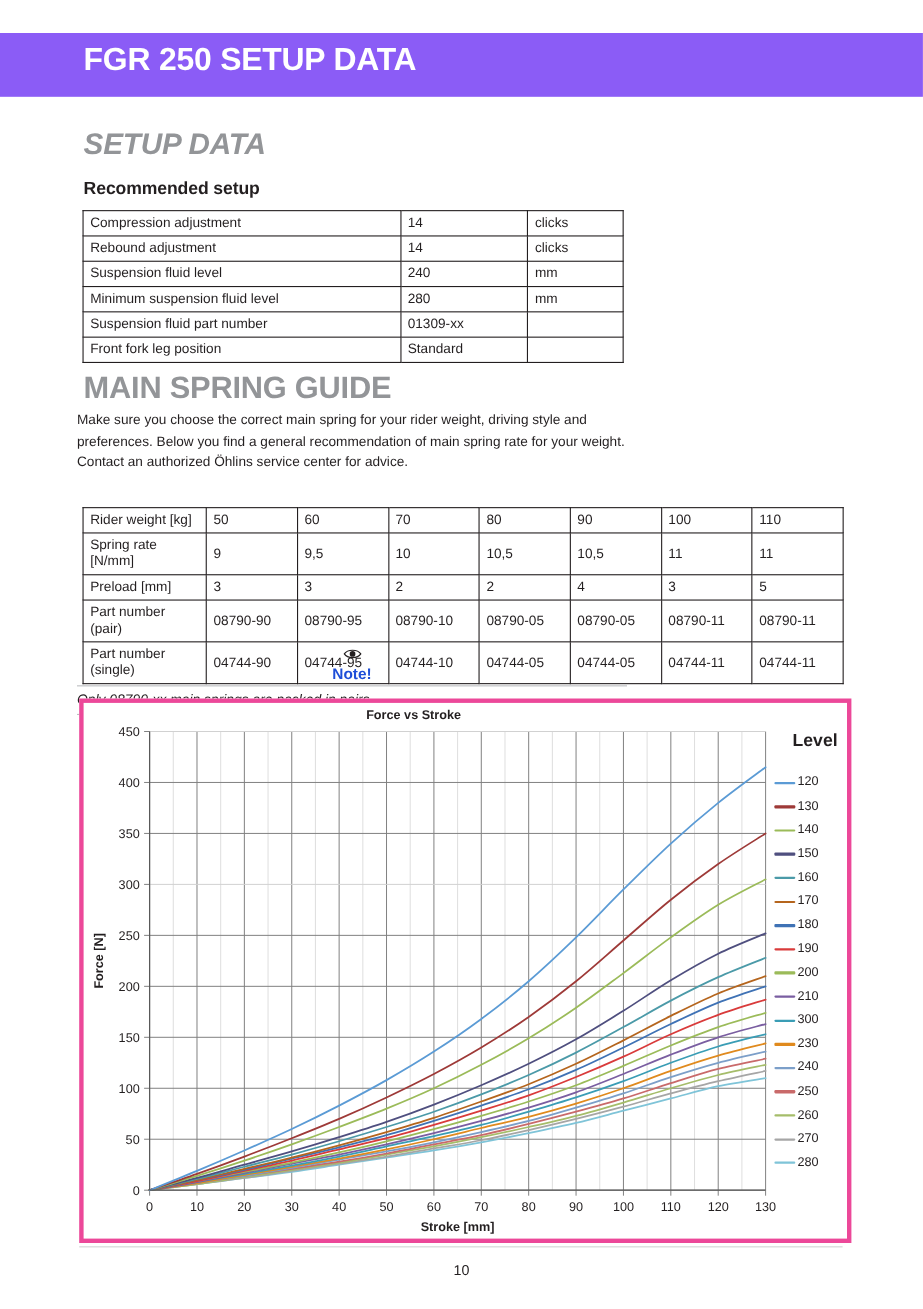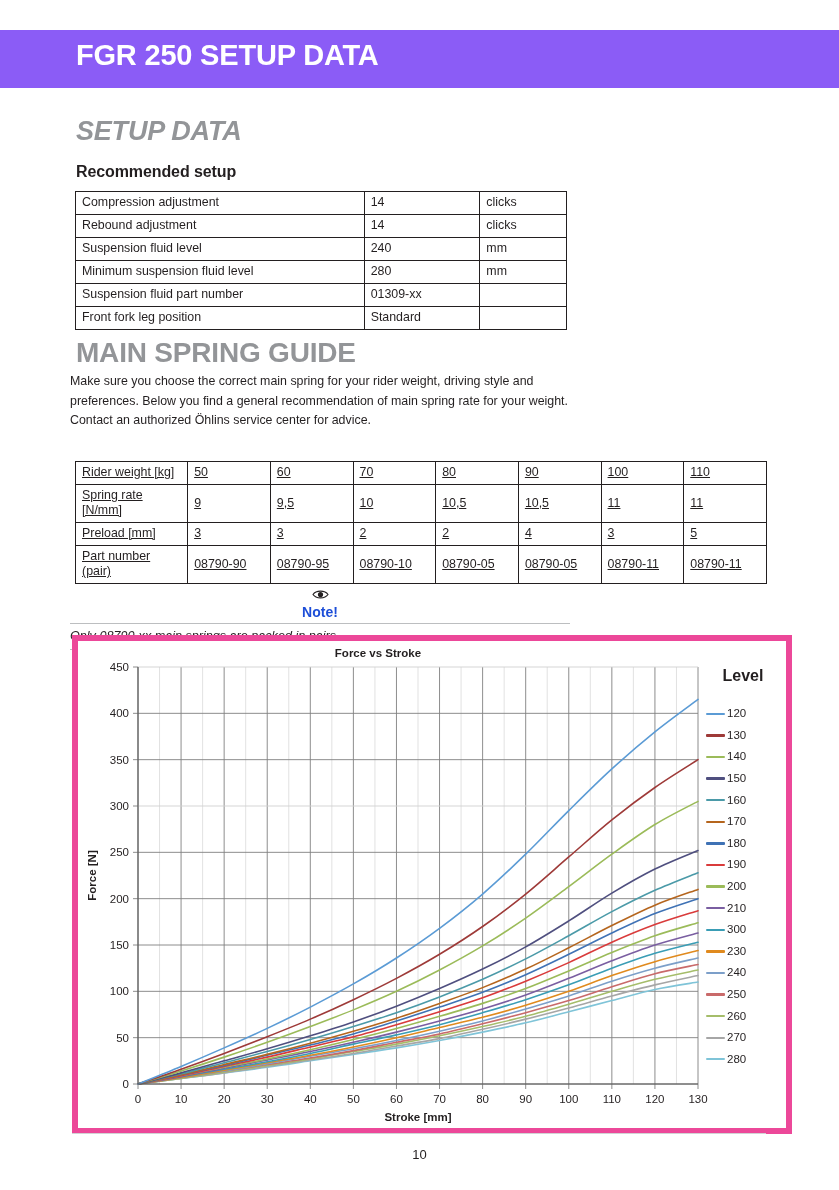--- a/index.html
+++ b/index.html
@@ -46,38 +46,38 @@
     vertical-align:middle;
     line-height:15px;
   }
 
   #setup-table{left:75px;top:191px;width:492px;}
   #setup-table td:nth-child(1){width:296px;margin-left:20px;}
   #setup-table td:nth-child(2){width:108px;}
   #setup-table td:nth-child(3){width:78px;}
   #setup-table tr{height:21.5px;}
 
-  #spring-table{left:75px;top:461px;width:692px;text-decoration:underline;}
+  #spring-table{left:75px;top:461px;width:692px;}
   #spring-table td{padding:3px 6px 4px 6px;}
   #spring-table td:nth-child(1){width:116px;}
   #spring-table td:not(:nth-child(1)){width:79px;}
   #spring-table tr{height:21.5px;}
 
   
   .note-wrap{position:absolute;left:70px;top:586px;width:500px;}
   .note-head{display:flex;align-items:center;gap:7px;font-size:14px;font-weight:bold;color:#1d4ed8;flex-direction:column;}
   .eye-icon{display:inline-block;width:17px;height:11px;position:relative;top:1px;}
   .note-rule{height:1px;background:#bcbec0;margin:3px 0 4px 0;width:500px;}
   .note-body{font-size:12.6px;font-style:italic;color:#231f20;line-height:16px;}
   .note-rule2{height:1px;background:#bcbec0;margin-top:5px;width:500px;}
 
   
   .chart-box{
     position:absolute;left:72px;top:635px;width:694px;height:487px;
-    border:6px solid #ec4899;background:#ffffff;padding-left:14px;
+    border:4px solid #ec4899;background:#ffffff;
   }
   .chart-title{
     position:absolute;left:0;top:6px;width:600px;text-align:center;
     font-size:11.5px;font-weight:bold;color:#231f20;
   }
   .legend-title{
     position:absolute;left:635px;top:26px;width:60px;text-align:center;
     font-size:16px;font-weight:bold;color:#231f20;
   }
   .legend{
@@ -184,20 +184,30 @@
         </tr>
         <tr>
           <td>Part number (pair)</td>
           <td>08790-90</td>
           <td>08790-95</td>
           <td>08790-10</td>
           <td>08790-05</td>
           <td>08790-05</td>
           <td>08790-11</td>
           <td>08790-11</td>
+        </tr>
+        <tr>
+          <td>Part number (single)</td>
+          <td>04744-90</td>
+          <td>04744-95</td>
+          <td>04744-10</td>
+          <td>04744-05</td>
+          <td>04744-05</td>
+          <td>04744-11</td>
+          <td>04744-11</td>
         </tr>
       </tbody>
   </table>
 
   <div class="note-wrap">
     <div class="note-head">
       <span class="eye-icon">
         <svg width="17" height="11" viewBox="0 0 17 11">
           <path d="M1 5.5 C4 1, 13 1, 16 5.5 C13 10, 4 10, 1 5.5 Z" fill="none" stroke="#231f20" stroke-width="1.1"></path>
           <circle cx="8.5" cy="5.5" r="2.6" fill="#231f20"></circle>

